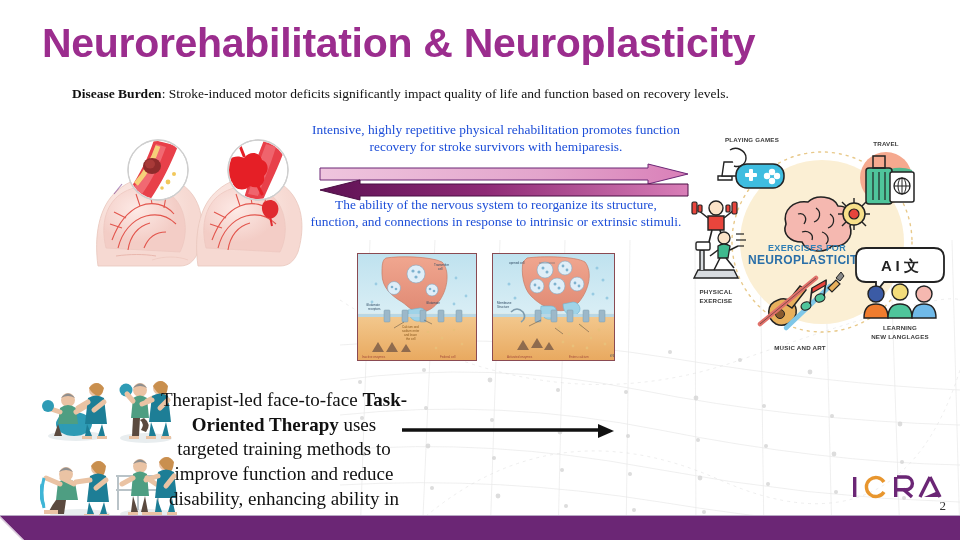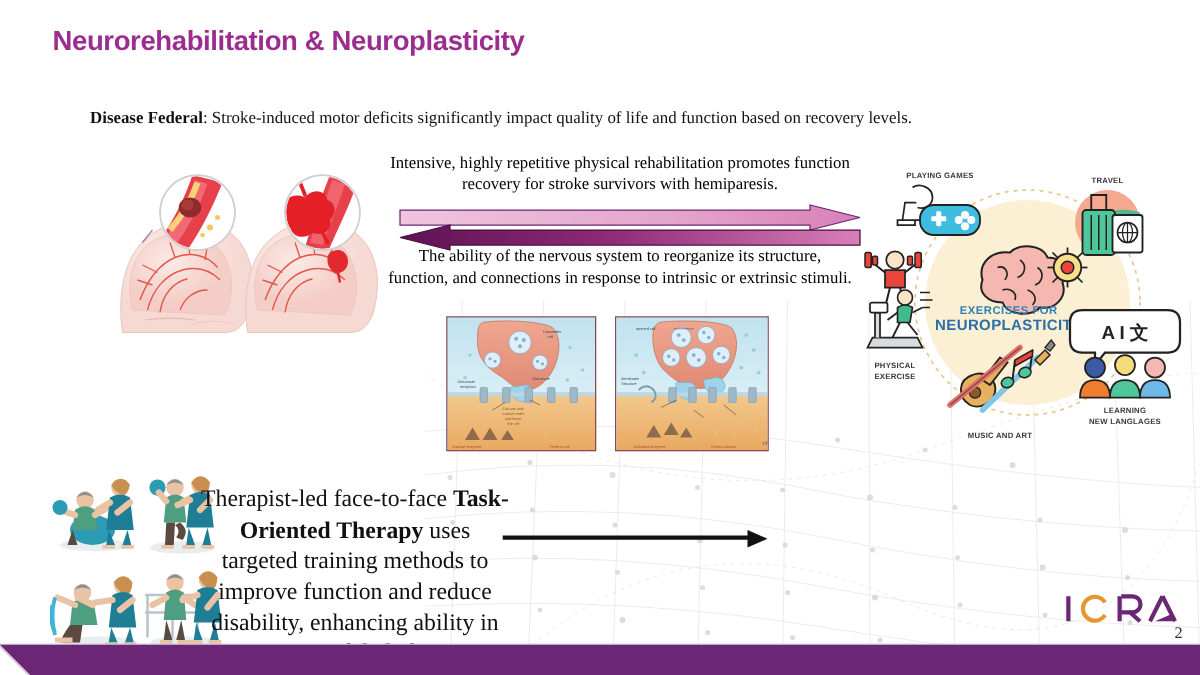--- a/index.html
+++ b/index.html
@@ -10,30 +10,30 @@
   .slide { position:absolute; inset:0; background:#fff; overflow:hidden; }
 
   
   .mesh { position:absolute; right:0; bottom:0; width:620px; height:300px;
           opacity:.55; pointer-events:none; }
 
   
   .title {
     position:absolute; left:42px; top:20px;
     font-family:"Liberation Sans", sans-serif;
-    font-weight:bold; font-size:22px; letter-spacing:-.3px;
+    font-weight:bold; font-size:41px; letter-spacing:-.3px;
     color:#9B2D8E; white-space:nowrap;
   }
 
   
   .burden { position:absolute; left:72px; top:86px; font-size:13.5px; color:#111; white-space:nowrap; }
   .burden b { font-weight:bold; }
 
   
-  .para { position:absolute; text-align:center; color:#000000; line-height:1.28; font-size:13.4px; }
+  .para { position:absolute; text-align:center; color:#1d4ed8; line-height:1.28; font-size:13.4px; }
   .p-intensive { left:296px; top:121px; width:400px; }
   .p-ability   { left:310px; top:196px; width:372px; }
 
   
   .arrow-wrap { position:absolute; }
   .a-right { left:318px; top:163px; width:372px; height:22px; }
   .a-left  { left:318px; top:179px; width:372px; height:22px; }
 
   
   .brains { position:absolute; left:92px; top:128px; width:212px; height:140px; }
@@ -140,21 +140,21 @@
         <circle cx="432" cy="278" r="2.4"></circle>
       <circle cx="330" cy="112" r="2"></circle>
         <circle cx="400" cy="120" r="2"></circle>
         <circle cx="470" cy="132" r="2.4"></circle>
     </g>
   </svg>
 
   <div class="title">Neurorehabilitation &amp; Neuroplasticity</div>
 
   <div class="burden">
-    <b>Disease Federal</b><span>: Stroke-induced motor deficits significantly impact quality of life and function based on recovery levels.</span>
+    <b>Disease Burden</b><span>: Stroke-induced motor deficits significantly impact quality of life and function based on recovery levels.</span>
   </div>
 
   <svg class="brains" viewBox="0 0 212 140">
     <defs>
       <radialGradient id="skin" cx="40%" cy="35%">
         <stop offset="0%" stop-color="#fdeeea"></stop>
           <stop offset="100%" stop-color="#f6d9d2"></stop>
       </radialGradient>
       <radialGradient id="brainG" cx="40%" cy="35%">
         <stop offset="0%" stop-color="#fdeae6"></stop>

